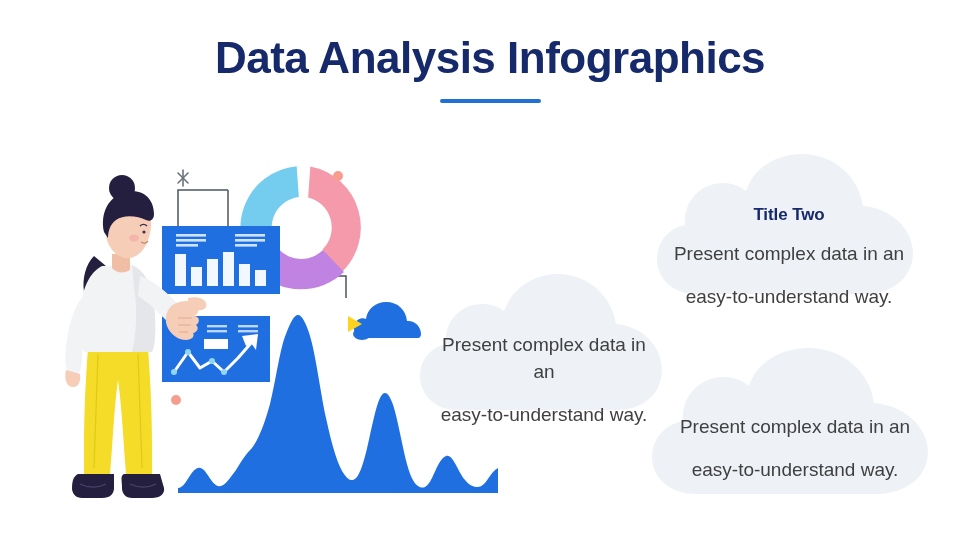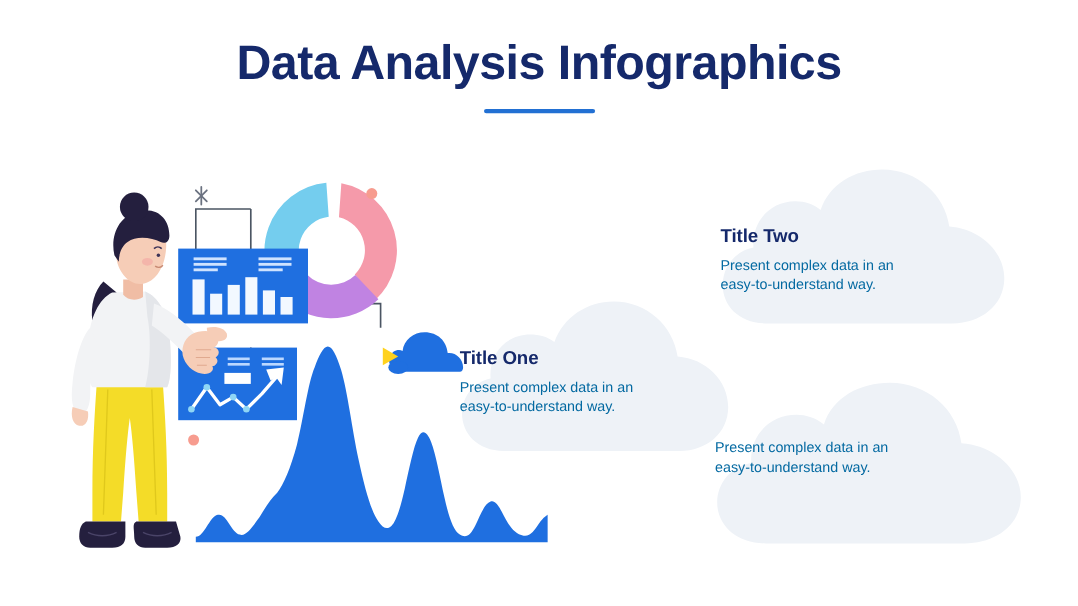--- a/index.html
+++ b/index.html
@@ -55,34 +55,34 @@
   }
   .cloud-card .cloud-svg {
     position: absolute;
     left: 0;
     top: 0;
   }
   .cloud-text {
     position: absolute;
     left: 0;
     width: 100%;
-    text-align: left;
+    text-align: center;
   }
   .cloud-title {
     font-size: 17px;
     font-weight: bold;
     color: #15296b;
     margin: 0 0 7px 0;
     letter-spacing: -0.1px;
   }
   .cloud-body {
-    font-size: 13px;
-    color: #0369a1;
+    font-size: 19px;
+    color: #404040;
     line-height: 1.42;
-    margin: 0;
+    margin: 16px;
   }
 
   #card-one   { left: 418px; top: 272px; width: 252px; height: 142px; }
   #card-one   .cloud-text { top: 44px; }
   #card-two   { left: 655px; top: 152px; width: 268px; height: 146px; }
   #card-two   .cloud-text { top: 53px; }
   #card-three { left: 650px; top: 346px; width: 290px; height: 152px; }
   #card-three .cloud-text { top: 52px; }
 
   
@@ -284,21 +284,20 @@
   </div>
 
   <div class="cloud-card" id="card-one">
     <svg class="cloud-svg" width="252" height="142" viewBox="0 0 252 142" xmlns="http://www.w3.org/2000/svg">
       <path d="M40 138 C16 138 2 122 2 104 C2 88 13 75 28 72
                C26 50 42 32 64 32 C72 32 80 34 86 39
                C94 16 116 2 140 2 C170 2 194 24 198 52
                C224 54 244 74 244 98 C244 122 224 138 200 138 Z" fill="#eef2f7"></path>
     </svg>
     <div class="cloud-text">
-      <p class="cloud-title">Title One</p>
       <p class="cloud-body">Present complex data in an</p>
       <p class="cloud-body">easy-to-understand way.</p>
     </div>
   </div>
 
   <div class="cloud-card" id="card-two">
     <svg class="cloud-svg" width="268" height="146" viewBox="0 0 268 146" xmlns="http://www.w3.org/2000/svg">
       <path d="M42 142 C17 142 2 126 2 107 C2 90 14 76 30 73
                C28 50 45 31 68 31 C77 31 85 34 91 39
                C99 15 122 2 147 2 C179 2 204 25 208 54

